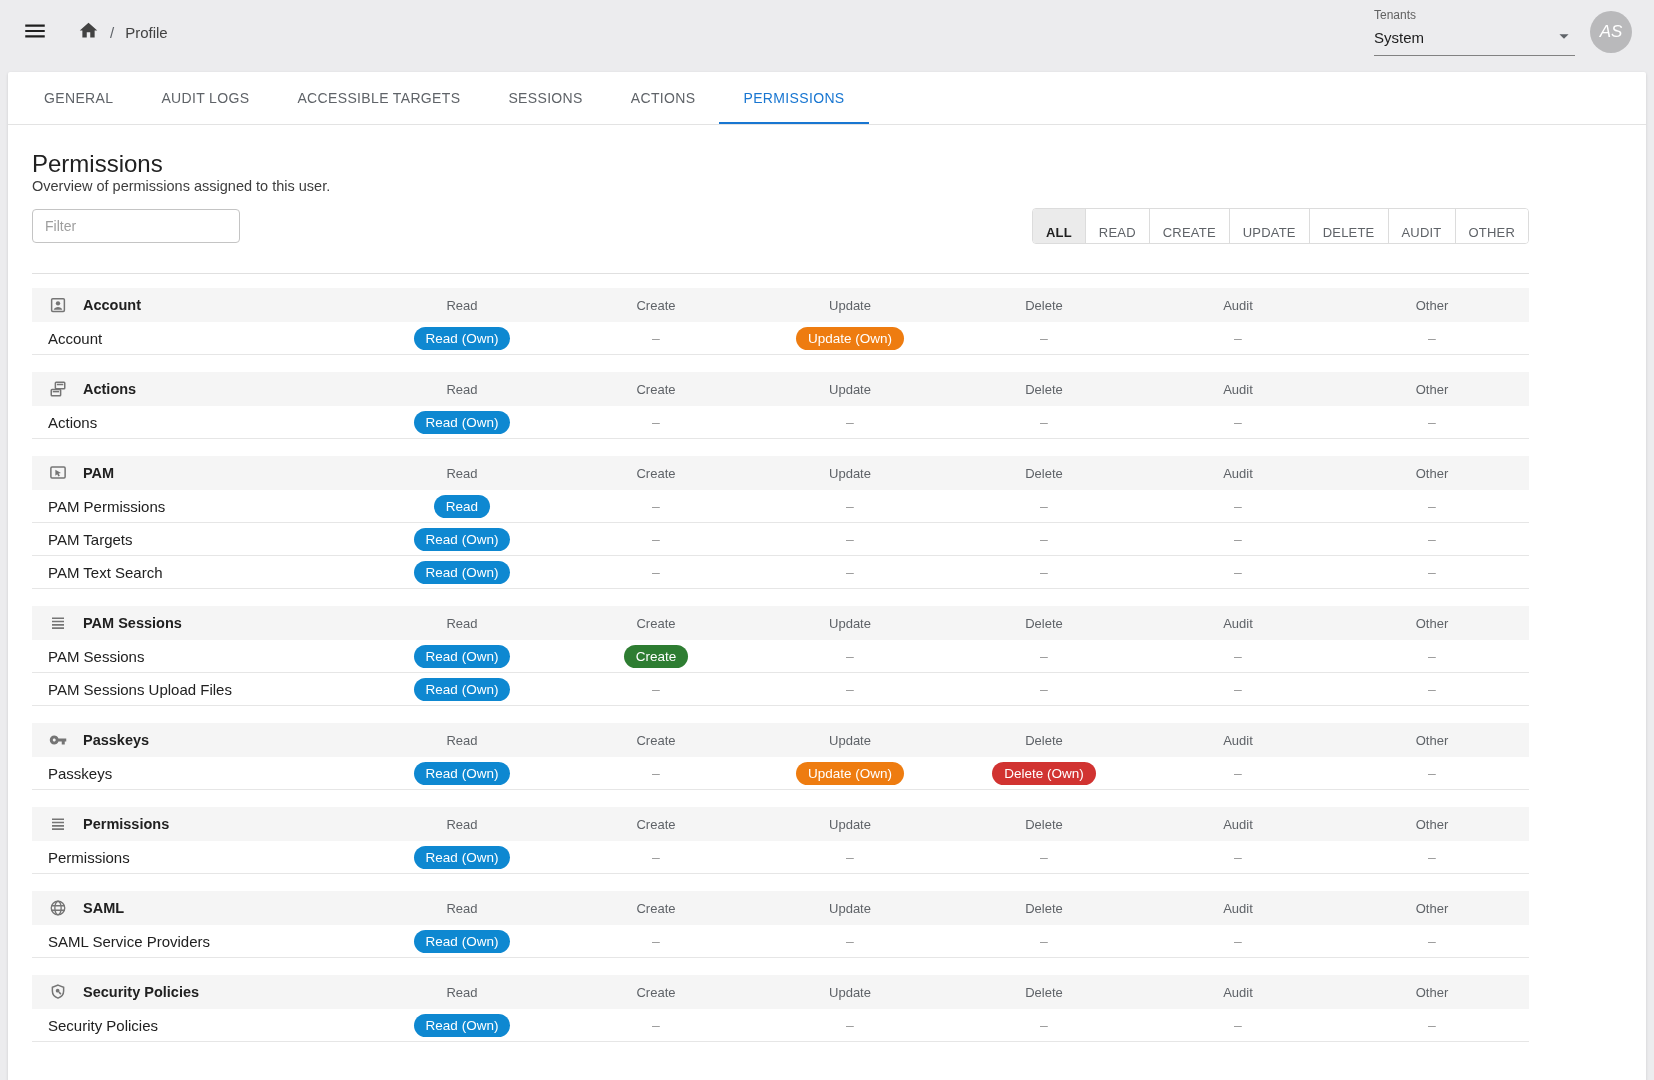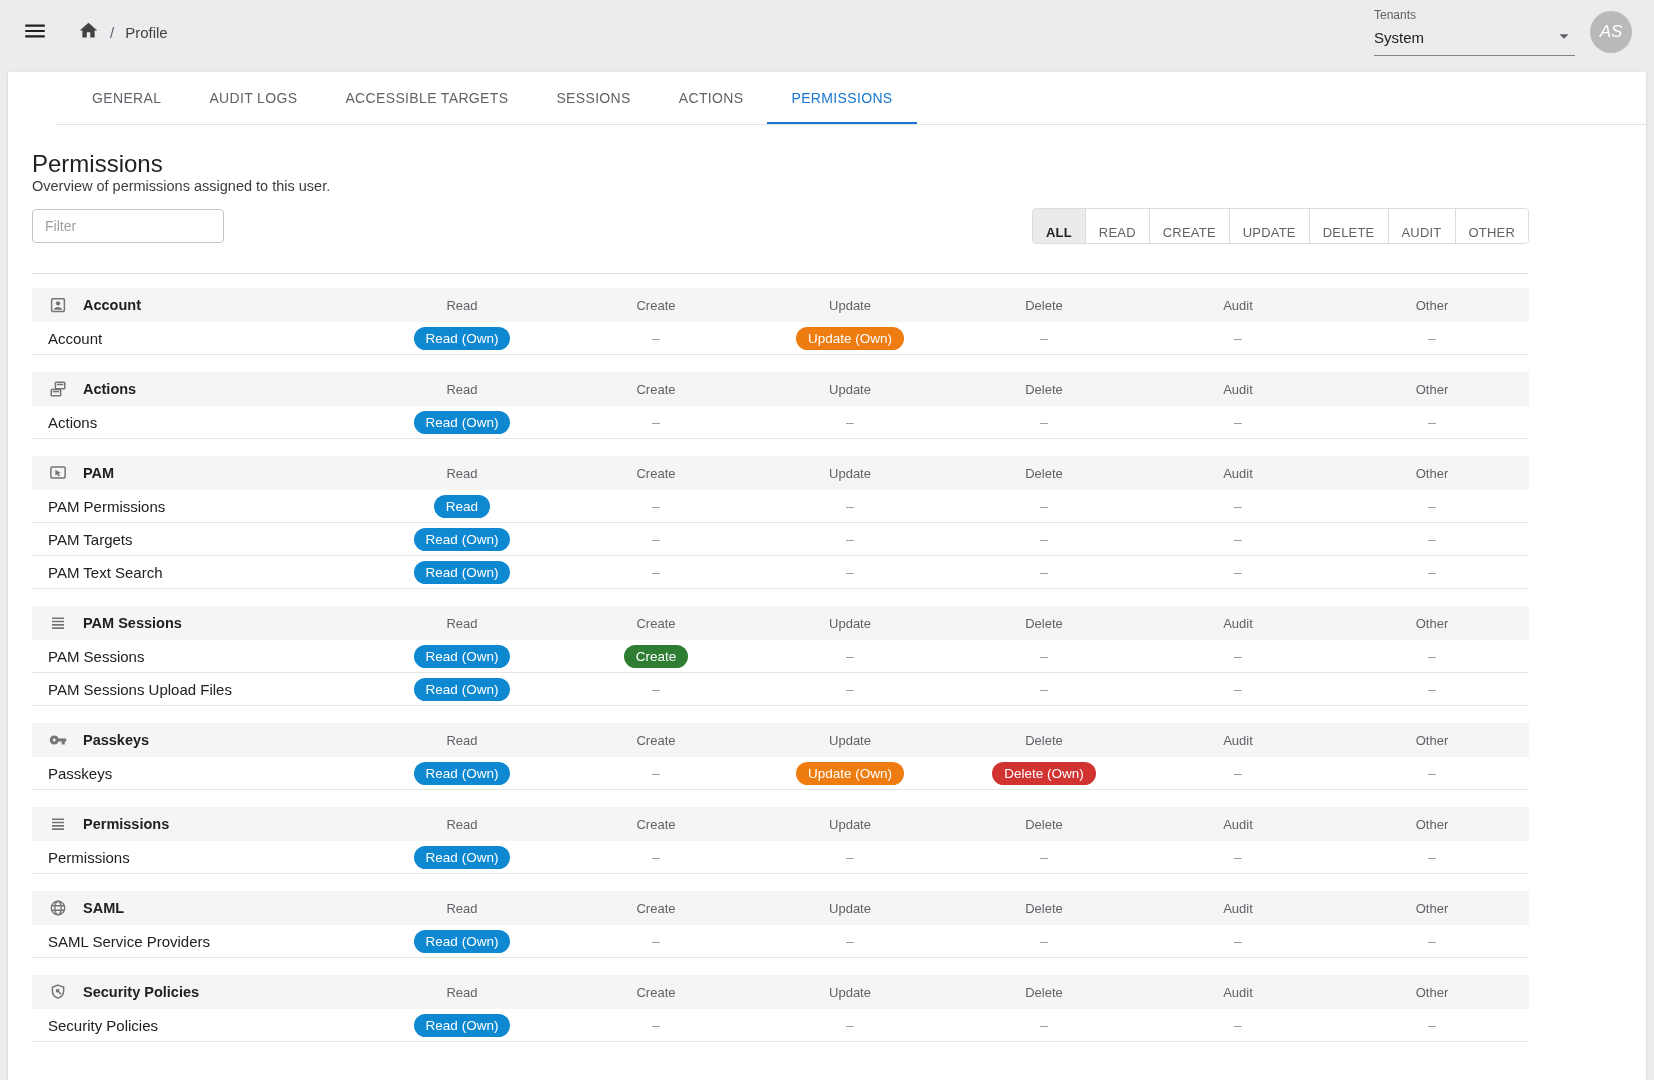--- a/index.html
+++ b/index.html
@@ -22,30 +22,30 @@
   .tenant { width: 201px; margin-right: 15px; cursor: pointer; }
   .tenant-label { font-size: 12px; color: #616161; margin-bottom: 3px; }
   .tenant-value { display: flex; align-items: center; justify-content: space-between;
     border-bottom: 1px solid #828282; padding-bottom: 5px; font-size: 15px; color: #1d1d1d; }
   .avatar { width: 42px; height: 42px; border-radius: 50%; background: #b9b9bb;
     color: #fff; display: flex; align-items: center; justify-content: center;
     font-size: 17px; cursor: pointer; user-select: none; font-style: italic; }
   
   .card { background: #fff; margin: 8px; border-radius: 2px;
     box-shadow: 0 1px 3px rgba(0,0,0,.14); min-height: 1070px; padding-bottom: 30px; }
-  .tabbar { display: flex; border-bottom: 1px solid #e3e3e3; padding-left: 12px; margin-left: 48px; }
+  .tabbar { display: flex; border-bottom: 1px solid #e3e3e3; padding-left: 12px; }
   .tab { padding: 0 24px; height: 52px; line-height: 52px; font-size: 14px;
     font-weight: 500; letter-spacing: .35px; color: #5f6368; cursor: pointer; white-space: nowrap; }
   .tab.active { color: #1876d1; box-shadow: inset 0 -2px 0 #1876d1; }
   .content { padding: 0 117px 0 24px; }
   h1.title { font-size: 24px; font-weight: 400; color: #212121; padding-top: 25px; }
   .subtitle { font-size: 14.5px; color: #3d3d3d; }
   
   .toolbar { display: flex; align-items: center; justify-content: space-between; margin-top: 14px; }
-  .filter-input { width: 192px; height: 34px; border: 1px solid #c4c4c4; border-radius: 4px;
+  .filter-input { width: 208px; height: 34px; border: 1px solid #c4c4c4; border-radius: 4px;
     padding: 0 12px; font-size: 14px; color: #212121; font-family: inherit; outline: none; background: #fff; }
   .filter-input::placeholder { color: #9e9e9e; }
   .btn-group { display: flex; border: 1px solid #dcdcdc; border-radius: 4px; overflow: hidden; height: 36px; }
   .fbtn { border: none; border-left: 1px solid #dcdcdc; background: #fff; padding: 16px 13px;
     font-size: 13px; font-weight: 500; color: #5f6368; letter-spacing: .2px;
     font-family: inherit; cursor: pointer; white-space: nowrap; }
   .fbtn:first-child { border-left: none; }
   .fbtn.active { background: #ebebeb; color: #1f1f1f; font-weight: 700; }
   .divider { border-top: 1px solid #e0e0e0; margin-top: 29px; }
   

